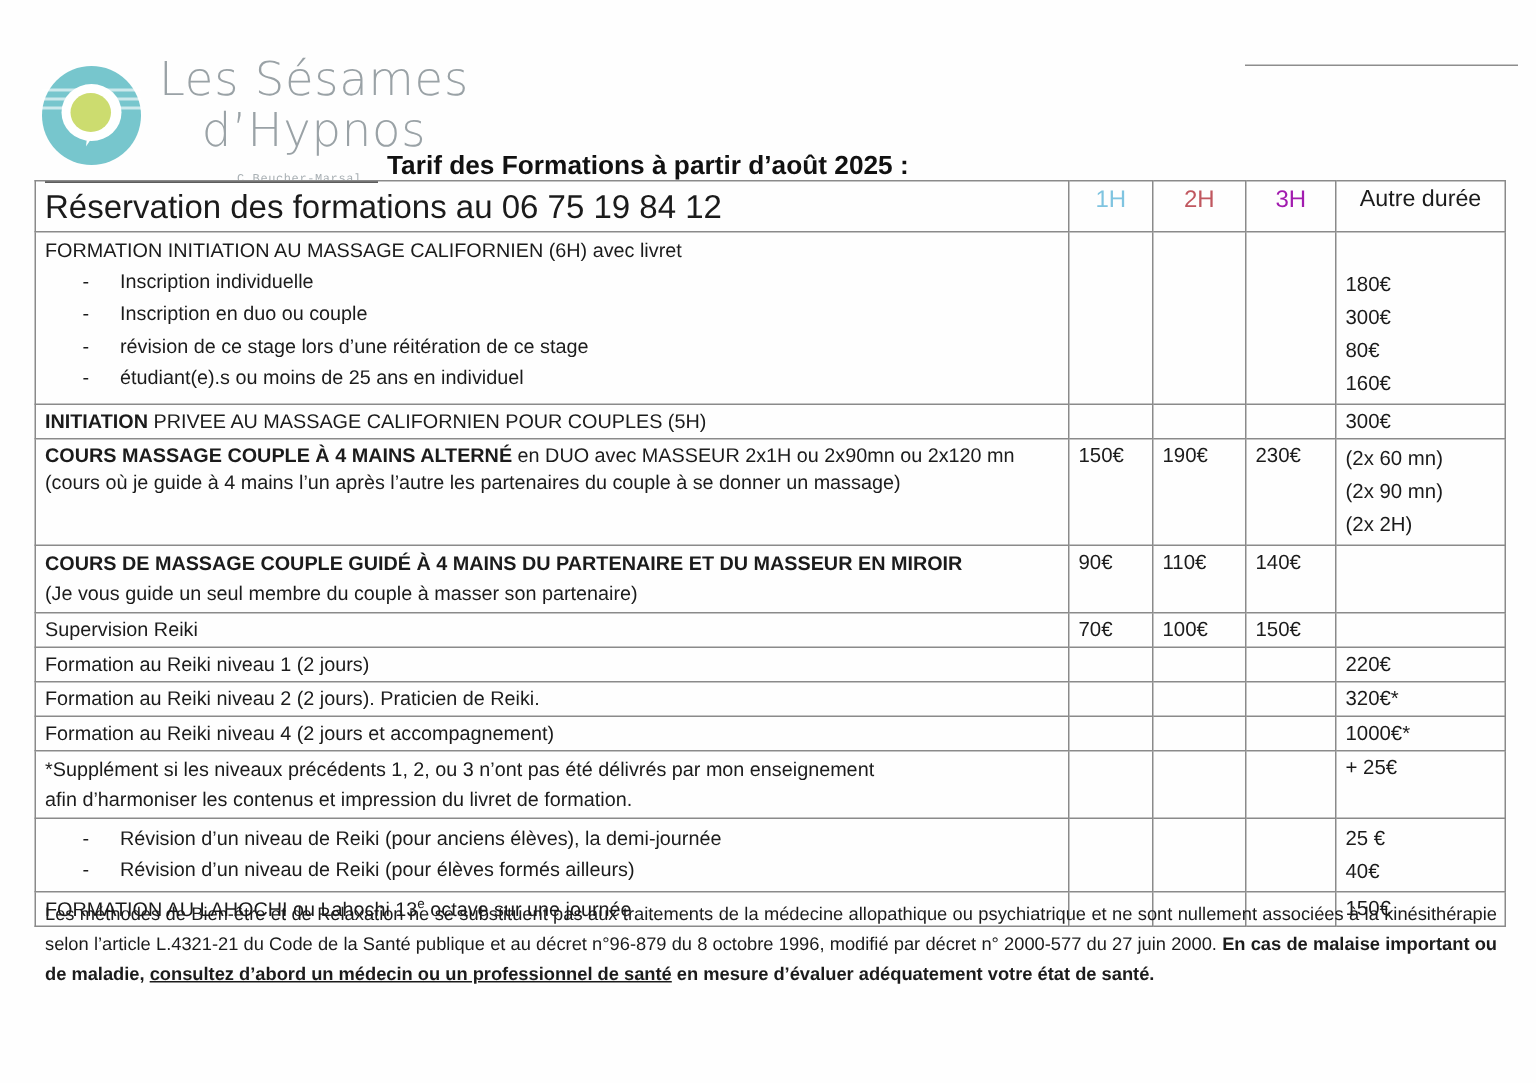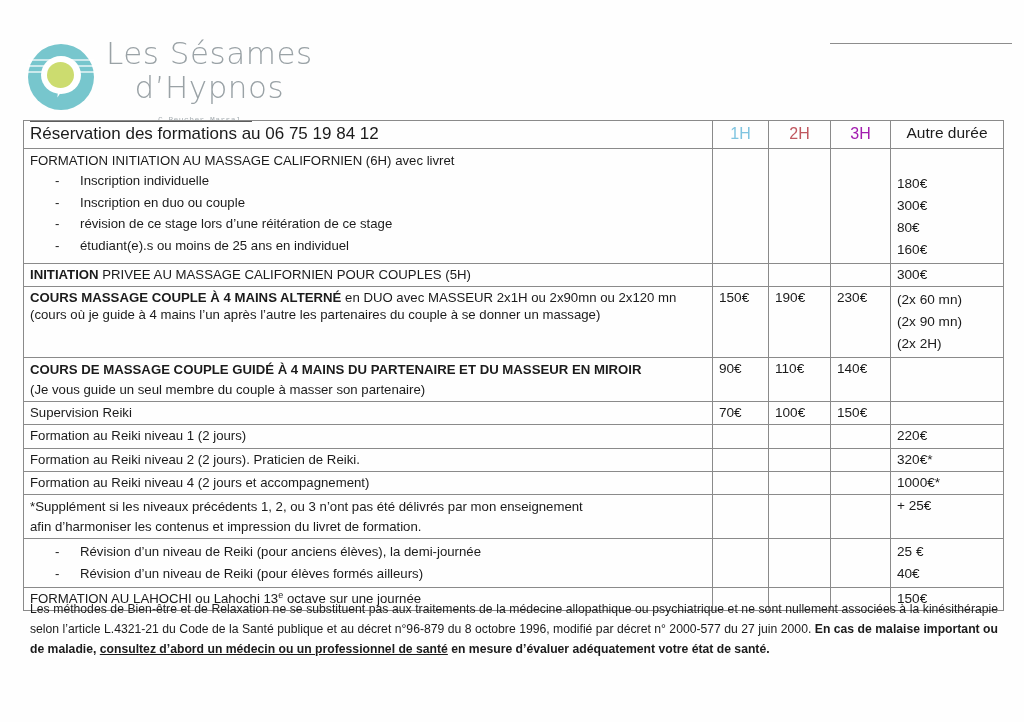--- a/index.html
+++ b/index.html
@@ -140,21 +140,21 @@
     vertical-align: top;
     line-height: 1.33;
   }
   .c-label { width: 689px; }
   .c-1h    { width: 56px; }
   .c-2h    { width: 62px; }
   .c-3h    { width: 60px; }
   .c-other { width: 113px; }
 
   .hdr-label {
-    font-size: 17px;
+    font-size: 22px;
     padding-top: 5px;
     padding-bottom: 7px;
     line-height: 1.2;
   }
   .hdr-h {
     font-size: 16px;
     text-align: center;
     vertical-align: middle;
   }
   .hdr-h.h1 { color: #7fc4e0; }
@@ -230,20 +230,21 @@
       </div>
       <div class="logo-text">
         <div class="logo-line1">Les Sésames</div>
         <div class="logo-line2">d’Hypnos</div>
         <div class="logo-sub">C.Beucher-Marsal</div>
       </div>
     </div>
 
     <div class="logo-underline"></div>
 
+    <div class="doc-title">Tarif des Formations à partir d’août 2025 :</div>
   </div>
 
   <table class="tariff-table">
     <colgroup>
       <col class="c-label">
         <col class="c-1h">
         <col class="c-2h">
         <col class="c-3h">
         <col class="c-other">
     </colgroup>

